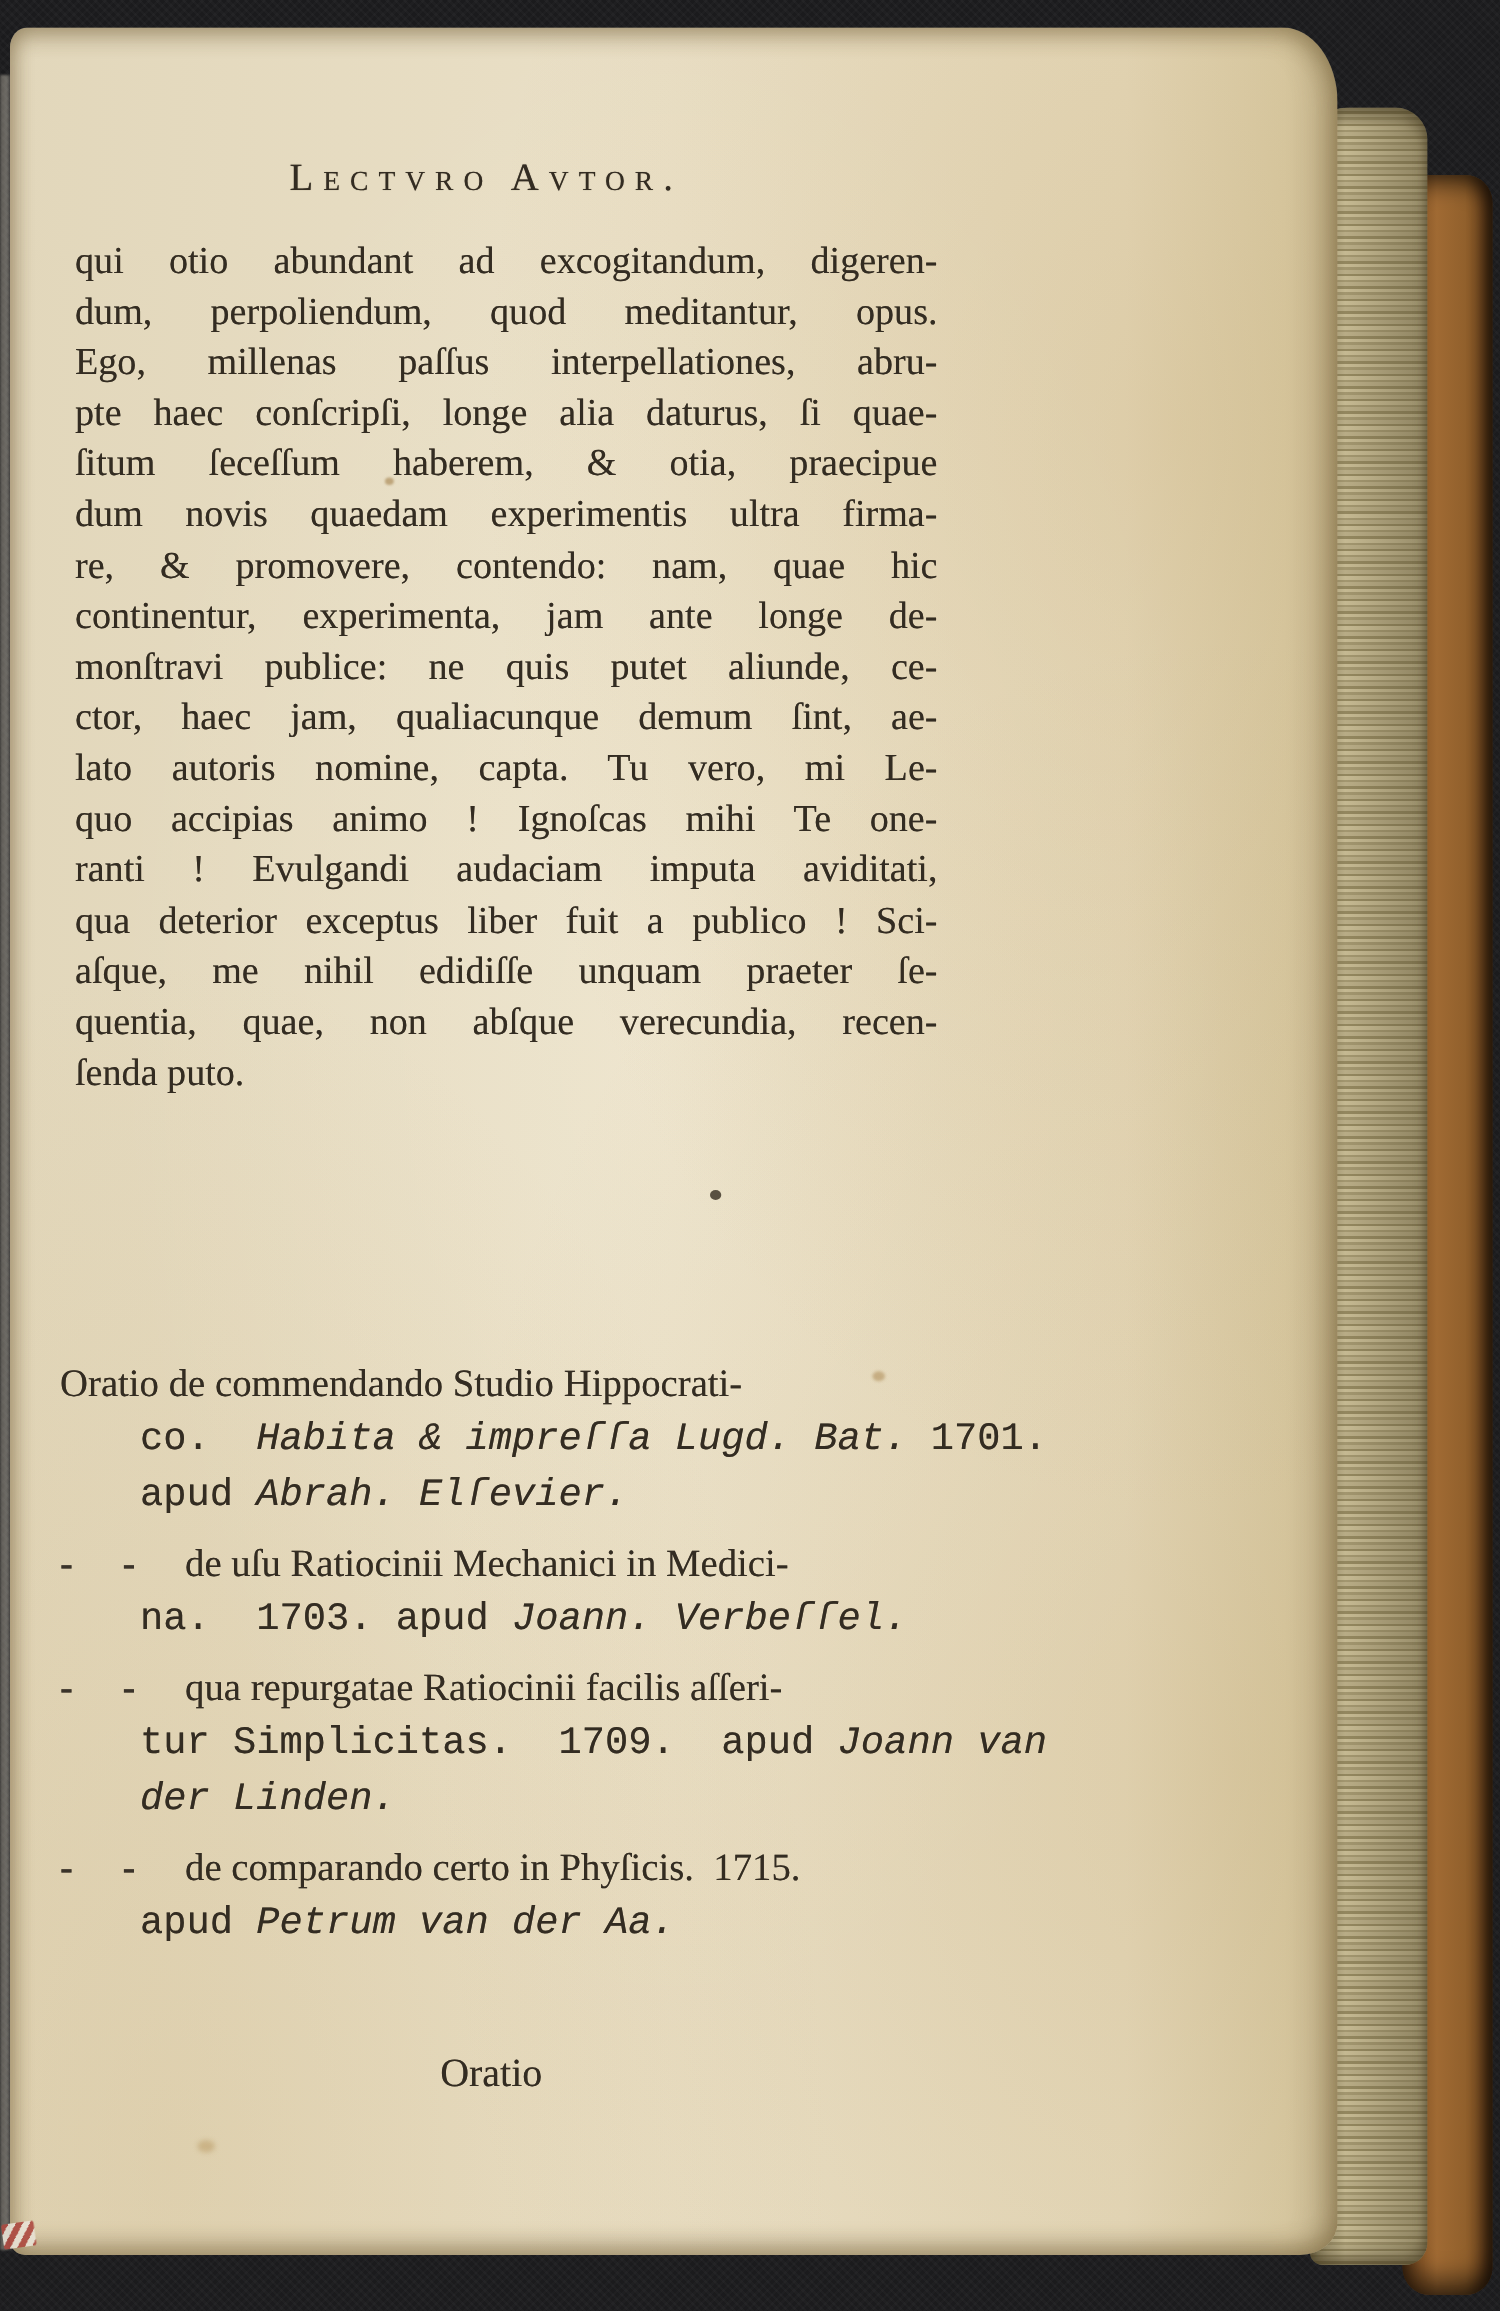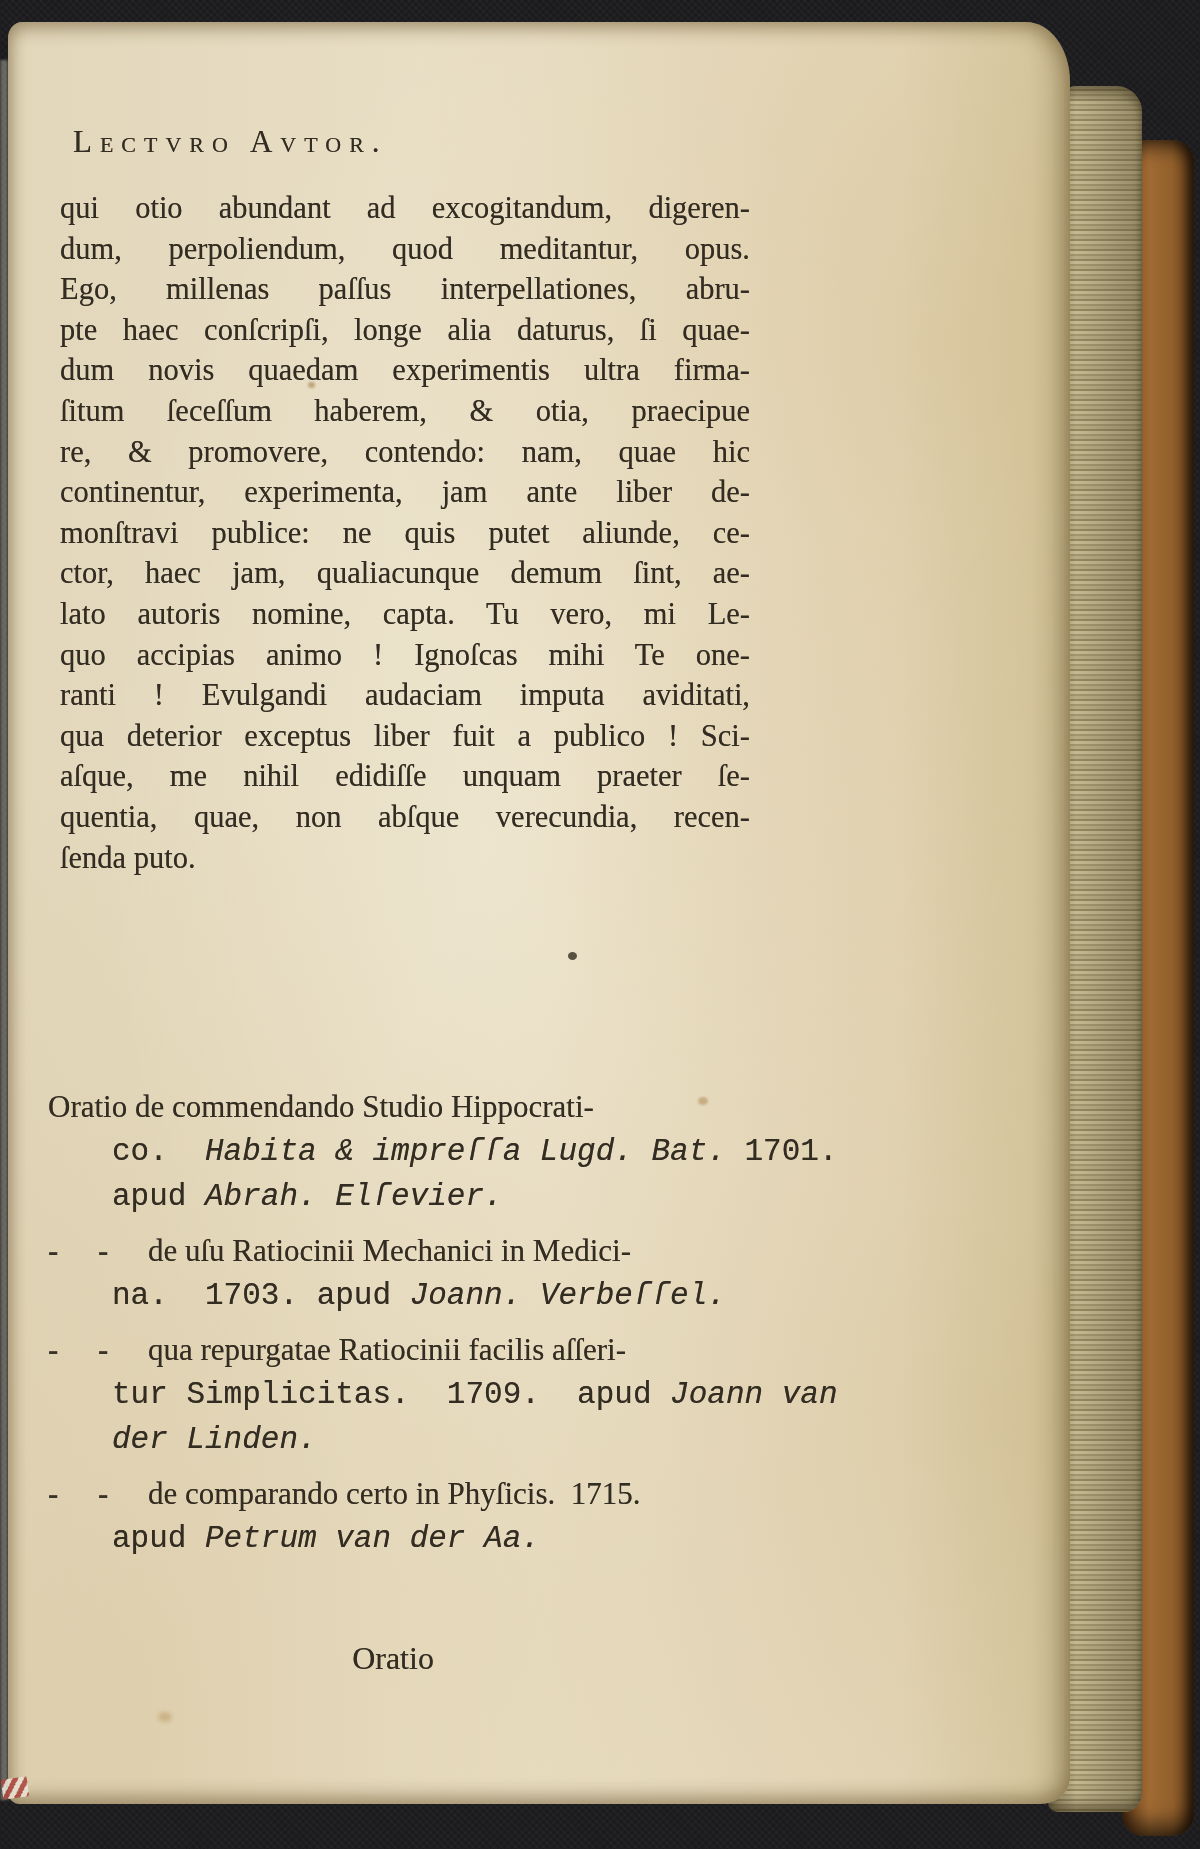--- a/index.html
+++ b/index.html
@@ -57,22 +57,22 @@
   .spot.s4{left:150px;top:1690px;width:14px;height:10px;background:rgba(165,125,60,.35);filter:blur(2px);}
   
   .ribbon{
     position:absolute;left:2px;top:1778px;width:26px;height:20px;
     background:repeating-linear-gradient(125deg,#ae4a41 0 5px,#e9e3d6 5px 10px);
     transform:rotate(-8deg);opacity:.9;border-radius:2px;filter:blur(.4px);
   }
 
   
   .header{
-    position:absolute;left:65px;top:102px;width:690px;
-    font-variant:small-caps;letter-spacing:8px;
+    position:absolute;left:36px;top:102px;width:690px;
+    text-align:center;font-variant:small-caps;letter-spacing:8px;
     font-size:31px;color:#332c22;
     text-shadow:0 0 .6px rgba(45,35,20,.65);
   }
   .body-text{
     position:absolute;left:52px;top:166px;width:690px;
     font-size:30.5px;line-height:40.6px;color:#332c22;
     text-shadow:0 0 .5px rgba(45,35,20,.6);
   }
   .tline{text-align:justify;text-align-last:justify;}
   .tline:last-child{text-align-last:left;}
@@ -110,24 +110,24 @@
     <div class="spot s3"></div>
     <div class="spot s4"></div>
 
     <div class="header">Lectvro Avtor.</div>
 
     <div class="body-text">
         <div class="tline">qui otio abundant ad excogitandum, digeren-</div>
         <div class="tline">dum, perpoliendum, quod meditantur, opus.</div>
         <div class="tline">Ego, millenas paſſus interpellationes, abru-</div>
         <div class="tline">pte haec conſcripſi, longe alia daturus, ſi quae-</div>
+        <div class="tline">ſitum ſeceſſum haberem, &amp; otia, praecipue</div>
         <div class="tline">dum novis quaedam experimentis ultra firma-</div>
-        <div class="tline">ſitum ſeceſſum haberem, &amp; otia, praecipue</div>
         <div class="tline">re, &amp; promovere, contendo: nam, quae hic</div>
-        <div class="tline">continentur, experimenta, jam ante liber de-</div>
+        <div class="tline">continentur, experimenta, jam ante longe de-</div>
         <div class="tline">monſtravi publice: ne quis putet aliunde, ce-</div>
         <div class="tline">ctor, haec jam, qualiacunque demum ſint, ae-</div>
         <div class="tline">lato autoris nomine, capta. Tu vero, mi Le-</div>
         <div class="tline">quo accipias animo ! Ignoſcas mihi Te one-</div>
         <div class="tline">ranti ! Evulgandi audaciam imputa aviditati,</div>
         <div class="tline">qua deterior exceptus liber fuit a publico ! Sci-</div>
         <div class="tline">aſque, me nihil edidiſſe unquam praeter ſe-</div>
         <div class="tline">quentia, quae, non abſque verecundia, recen-</div>
         <div class="tline">ſenda puto.</div>
       </div>

